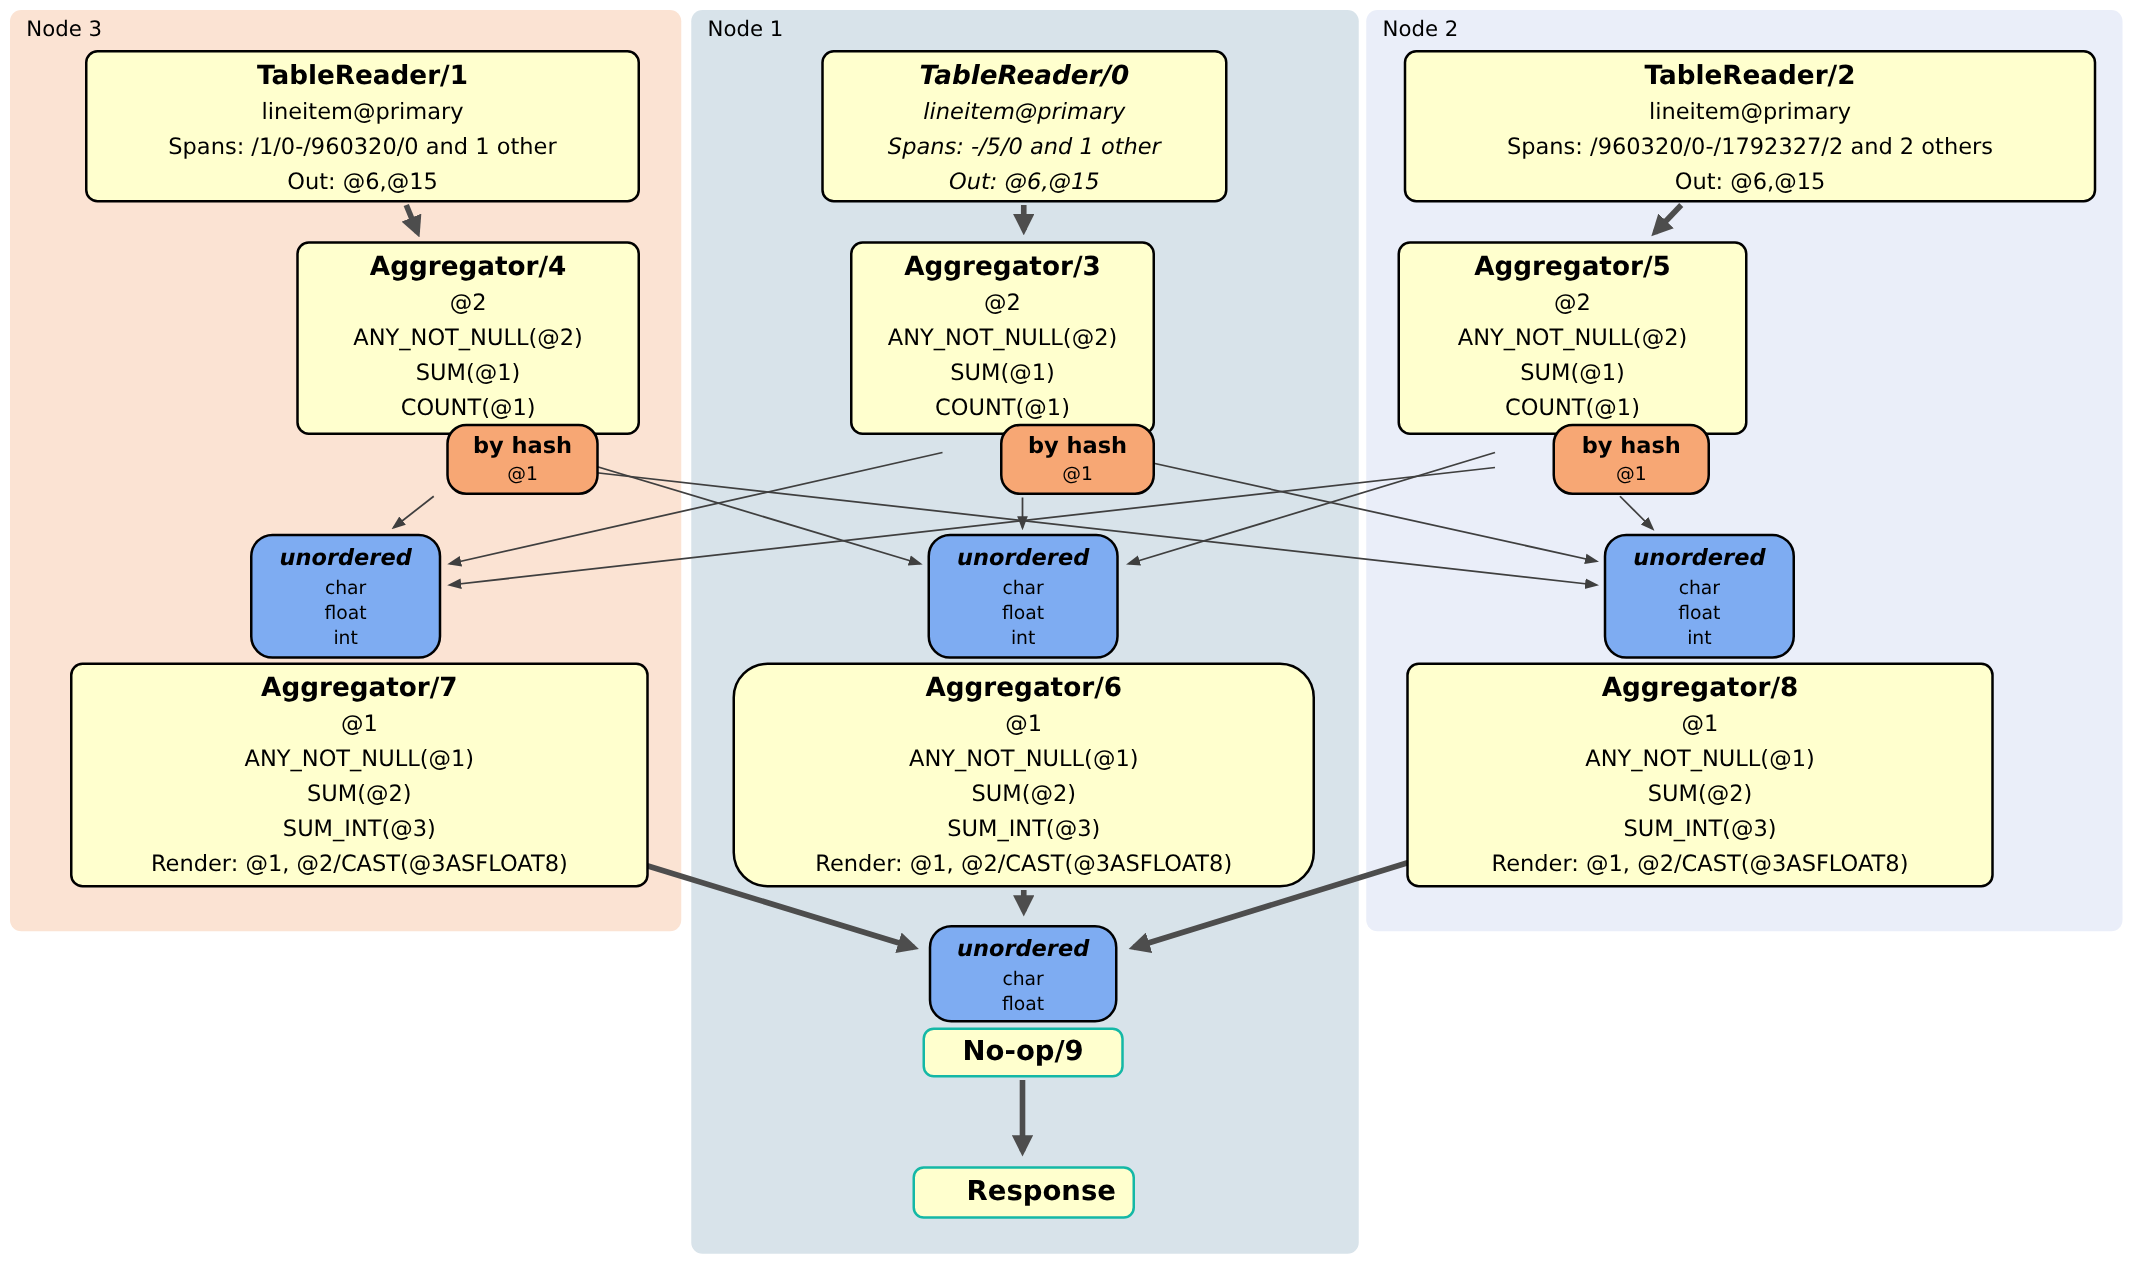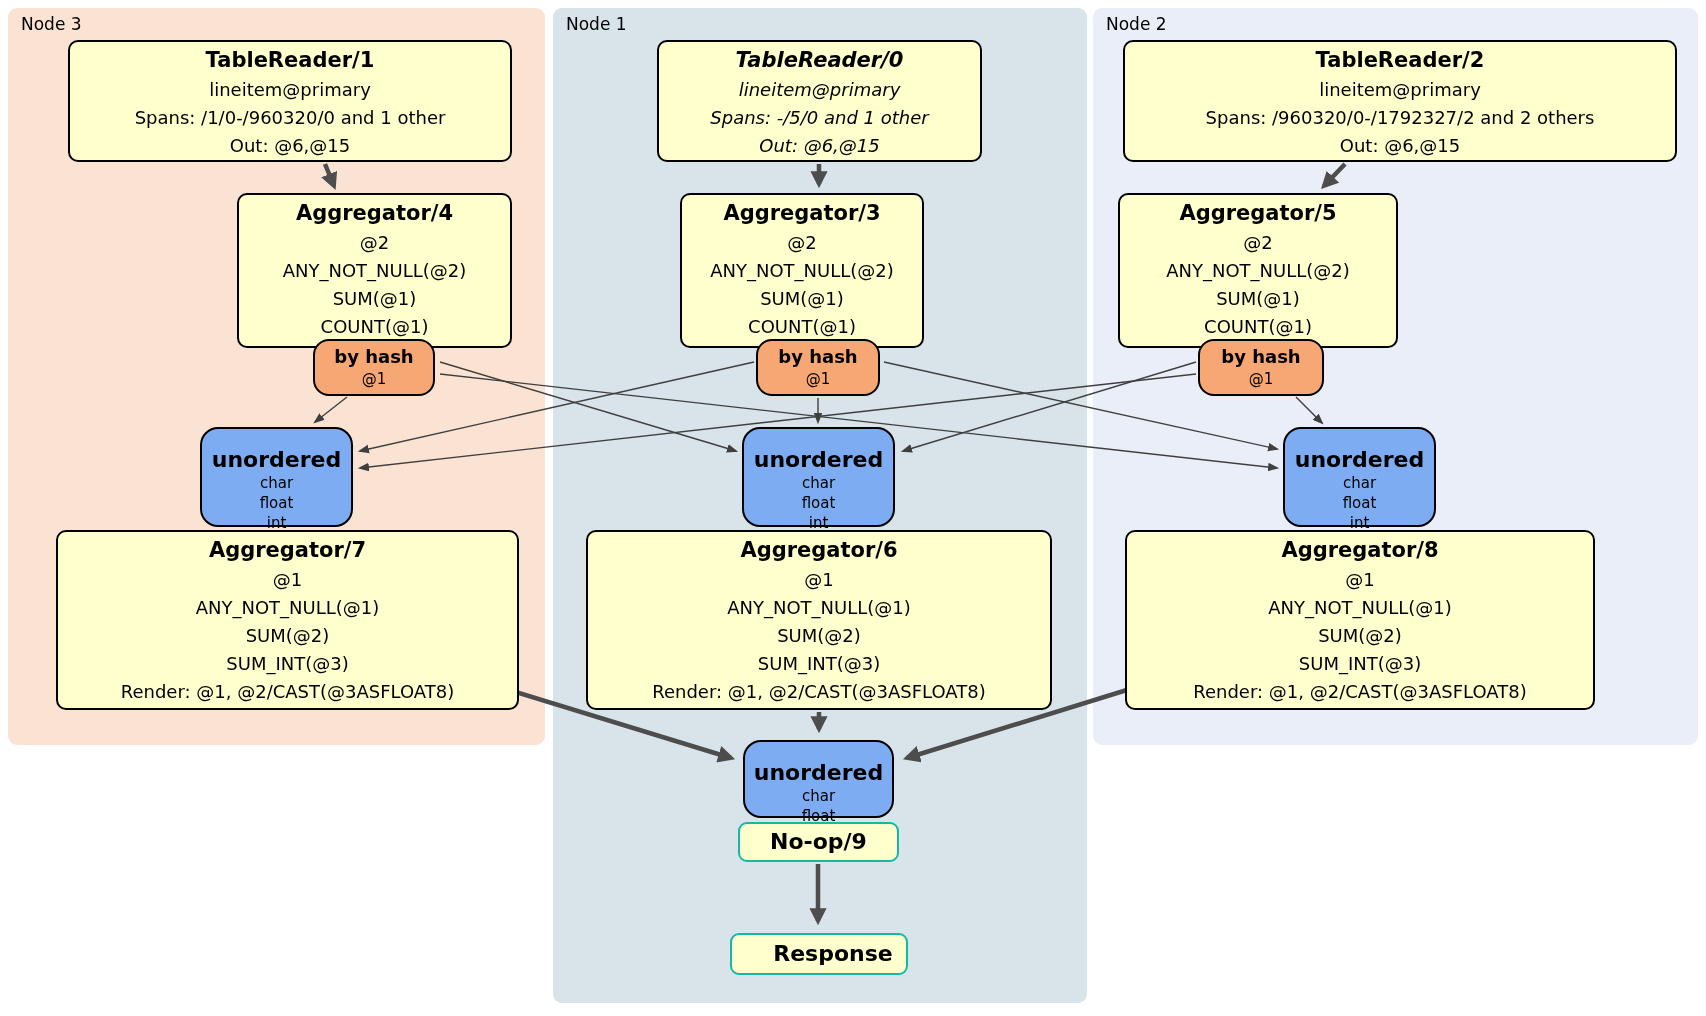--- a/index.html
+++ b/index.html
@@ -13,29 +13,29 @@
   .edges line.tk{stroke:#4d4d4d;stroke-width:4.5;}
   .edges line.tn{stroke:#3f3f3f;stroke-width:1.4;}
   .pbox{
     position:absolute;z-index:3;background:#ffffce;border:2px solid #000;
     border-radius:10px;text-align:center;box-sizing:border-box;
   }
   .ptitle{font-weight:bold;font-size:21px;line-height:32px;padding-top:2px;}
   .pline{font-size:18px;line-height:28px;white-space:nowrap;}
   .router{
     position:absolute;z-index:4;background:#f7a774;border:2px solid #000;
-    border-radius:16px;text-align:center;box-sizing:border-box;
+    border-radius:16px;text-align:center;box-sizing:border-box;margin-left:44px;
   }
   .router .rtitle{font-weight:bold;font-size:18px;line-height:24px;padding-top:4px;}
   .router .rline{font-size:15px;line-height:20px;}
   .sync{
     position:absolute;z-index:3;background:#7eacf2;border:2px solid #000;
     border-radius:18px;text-align:center;box-sizing:border-box;
   }
-  .sync .stitle{font-weight:bold;font-size:22px;line-height:26px;padding-top:18px;}
+  .sync .stitle{font-weight:bold;font-size:18px;line-height:26px;padding-top:5px;font-style:italic;}
   .sync .sline{font-size:15px;line-height:20px;}
   .minibox{
     position:absolute;z-index:3;background:#ffffce;border:2px solid #14b8a6;
     border-radius:9px;text-align:center;box-sizing:border-box;
   }
   .minibox .mtitle{font-weight:bold;font-size:22px;}
 </style>
 </head>
 <body>
 
@@ -154,21 +154,21 @@
   </div>
 
   <div class="pbox" style="left:56px;top:530px;width:463px;height:180px;">
     <div class="ptitle">Aggregator/7</div>
     <div class="pline">@1</div>
     <div class="pline">ANY_NOT_NULL(@1)</div>
     <div class="pline">SUM(@2)</div>
     <div class="pline">SUM_INT(@3)</div>
     <div class="pline">Render: @1, @2/CAST(@3ASFLOAT8)</div>
   </div>
-  <div class="pbox" style="left:586px;top:530px;width:466px;height:180px;">
+  <div class="pbox" style="left:586px;top:530px;width:466px;height:180px;border-radius:28px;">
     <div class="ptitle">Aggregator/6</div>
     <div class="pline">@1</div>
     <div class="pline">ANY_NOT_NULL(@1)</div>
     <div class="pline">SUM(@2)</div>
     <div class="pline">SUM_INT(@3)</div>
     <div class="pline">Render: @1, @2/CAST(@3ASFLOAT8)</div>
   </div>
   <div class="pbox" style="left:1125px;top:530px;width:470px;height:180px;">
     <div class="ptitle">Aggregator/8</div>
     <div class="pline">@1</div>

